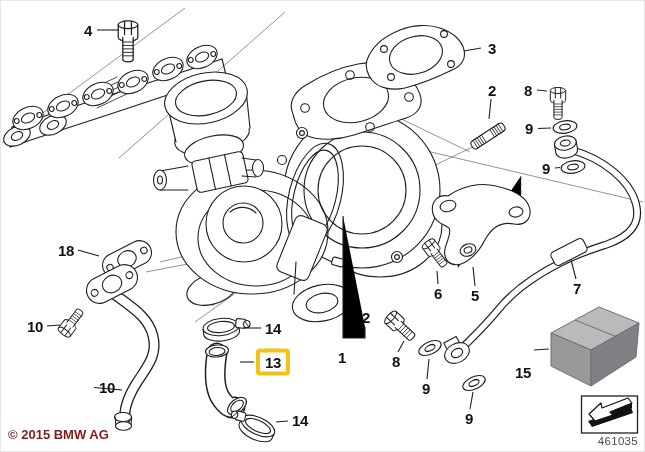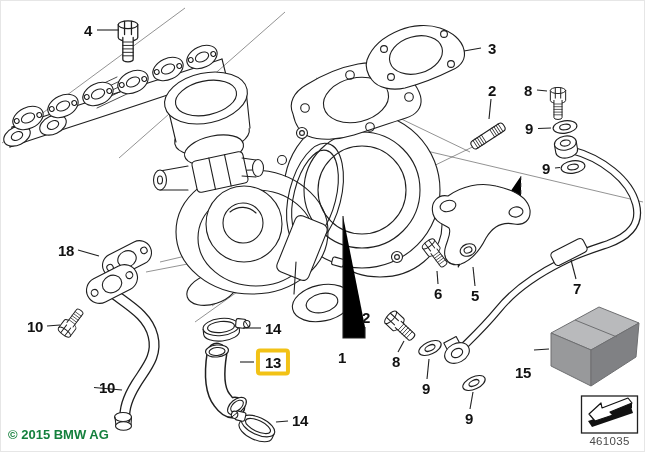--- a/index.html
+++ b/index.html
@@ -15,22 +15,22 @@
   .lead{stroke:#1f1f1f;stroke-width:1.1;}
   .callout-layer{position:absolute;left:0;top:0;width:100%;height:100%;pointer-events:none;}
   .callout{
     position:absolute;transform:translate(-50%,-50%);
     font-weight:700;font-size:15px;line-height:1;color:#111;
     white-space:nowrap;pointer-events:auto;cursor:pointer;letter-spacing:-0.3px;
   }
   .callout.highlighted{
     background:#fff;border:4px solid var(--hl,#F2C216);border-radius:4px;padding:2px 5px;
   }
-  .copyright{position:absolute;left:8px;top:427px;font-size:13px;font-weight:700;color:#15803d;}
-  .diagram-number{position:absolute;left:581px;top:435px;width:57px;text-align:center;
+  .copyright{position:absolute;left:8px;top:427px;font-size:13px;font-weight:700;color:#7f1d1d;}
+  .diagram-number{position:absolute;left:581px;top:435px;width:57px;text-align:right;
     font-size:11.5px;color:#4a4a4a;letter-spacing:0.3px;}
 </style>
 </head>
 <body>
 
 <div class="stage">
 
 <svg width="645" height="452" viewBox="0 0 645 452">
   <defs>
     <g id="bolt" stroke="#1f1f1f" stroke-width="1.1" fill="none" stroke-linecap="round">

